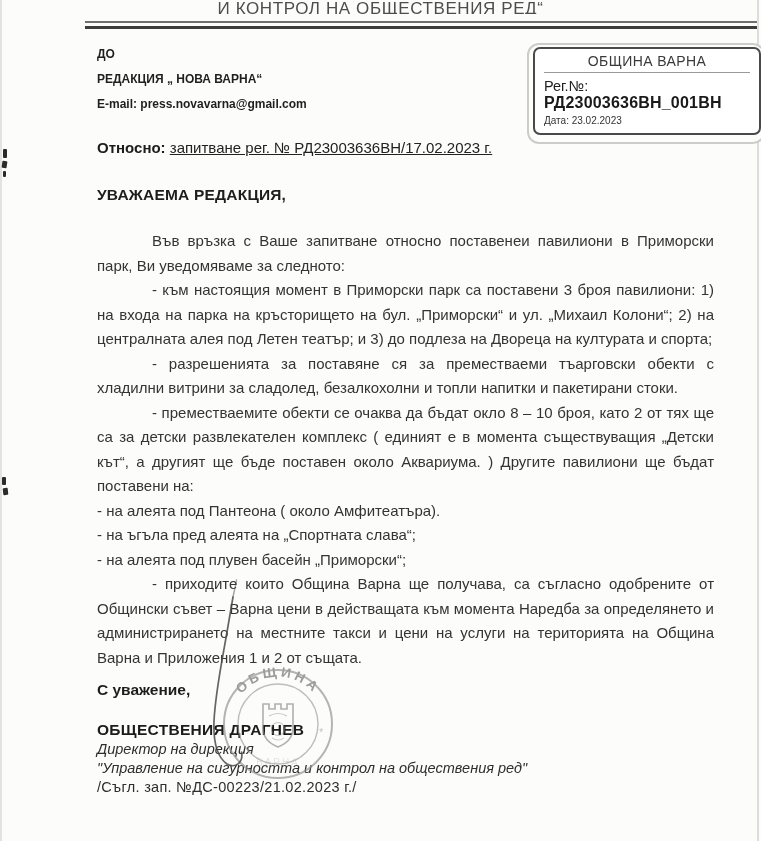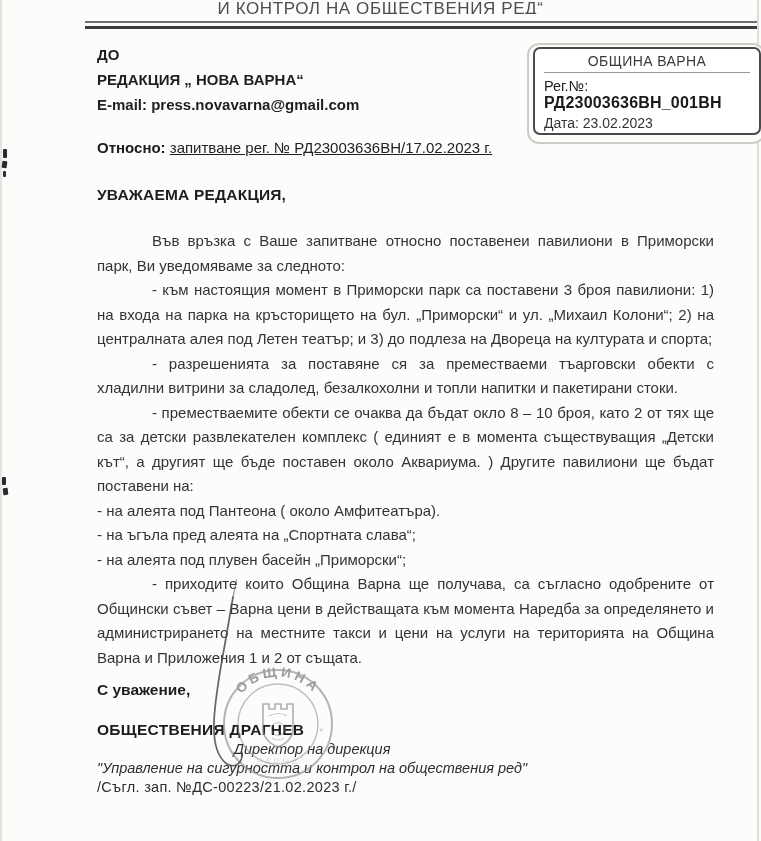--- a/index.html
+++ b/index.html
@@ -26,54 +26,54 @@
   }
   .letterhead-tail span{
     display:inline-block;margin-top:-7px;
     font-size:17px;color:#4d4d4d;letter-spacing:0.6px;font-weight:500;
   }
   .head-rule{
     position:absolute;top:21px;left:85px;width:672px;height:3px;
     border-top:2px solid #6f6f6f;border-bottom:3px solid #3c3c3c;
   }
 
-  .recipient{position:absolute;top:42px;left:97px;font-weight:bold;font-size:15px;line-height:25px;color:#1f1f1f;}
+  .recipient{position:absolute;top:42px;left:97px;font-weight:bold;font-size:12px;line-height:25px;color:#1f1f1f;}
   .recipient div{white-space:nowrap;}
 
   .regbox-outer{
     position:absolute;top:43px;left:527px;width:234px;height:97px;
     border:2px solid #ccccc8;border-radius:12px;background:#fdfdfc;
   }
   .regbox{
     position:absolute;top:47px;left:533px;width:206px;height:76px;
     border:2px solid #4a4a4a;border-radius:7px;background:#fff;
     padding:4px 9px 4px 9px;
   }
   .regbox-title{text-align:center;font-size:14px;color:#3a3a3a;padding-bottom:3px;border-bottom:1px solid #9a9a9a;letter-spacing:0.4px;}
   .reg-label{font-weight:normal;font-size:14.5px;color:#1e1e1e;margin-top:5px;}
   .reg-number{font-weight:bold;font-size:16px;color:#1a1a1a;letter-spacing:0.2px;}
-  .reg-date{font-size:14px;color:#333;margin-top:3px;}
+  .reg-date{font-size:10px;color:#333;margin-top:3px;}
 
   .subject{position:absolute;top:139px;left:97px;font-size:15px;color:#222;}
   .subject .lbl{font-weight:bold;color:#1c1c1c;}
   .subject .txt{text-decoration:underline;}
 
   .salutation{position:absolute;top:186px;left:97px;font-weight:bold;font-size:15.5px;color:#1d1d1d;letter-spacing:0.2px;}
 
   .body-text{
     position:absolute;top:229px;left:97px;width:617px;
     font-size:15px;line-height:24.5px;color:#343434;
   }
   .para{margin:0;text-align:justify;text-indent:55px;}
   .para.no-indent{text-indent:0;text-align:left;}
 
   .valediction{position:absolute;top:681px;left:97px;font-weight:bold;font-size:15.5px;color:#1d1d1d;}
   .sig-block{position:absolute;top:720px;left:97px;font-size:14.5px;color:#2e2e2e;line-height:19px;}
   .sig-name{font-weight:bold;font-size:15.5px;color:#1b1b1b;letter-spacing:0.3px;margin-bottom:1px;}
-  .sig-italic{font-style:italic;text-align:center;}
+  .sig-italic{font-style:italic;}
   .sig-ref{font-style:normal;letter-spacing:0.3px;}
 
   .stamp{position:absolute;left:220px;top:666px;width:116px;height:116px;opacity:0.85;}
   .pen-signature{position:absolute;left:0;top:0;width:761px;height:841px;pointer-events:none;}
 </style>
 </head>
 <body>
 
 <div class="scan-edge-left"></div>
 <div class="scan-edge-right"></div>

